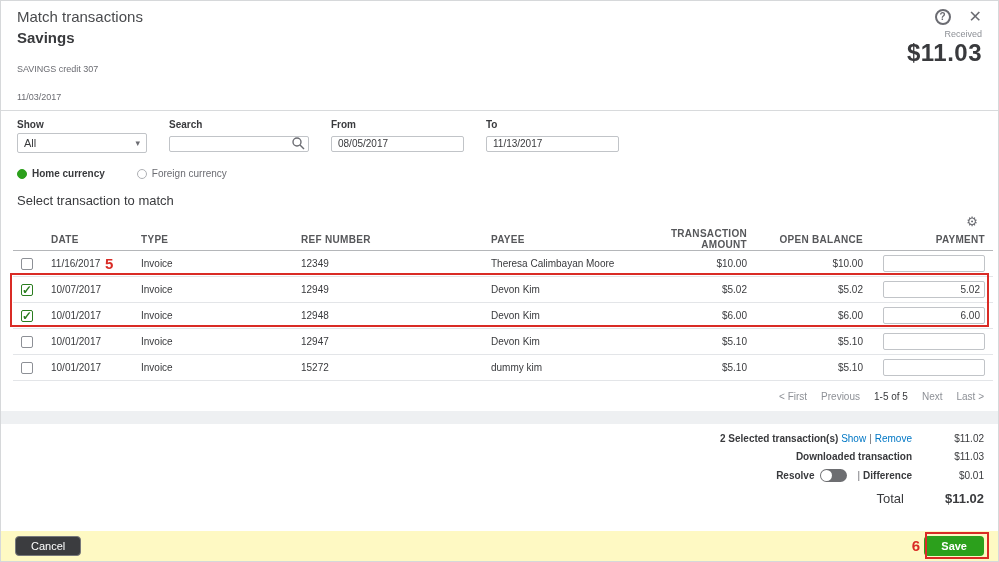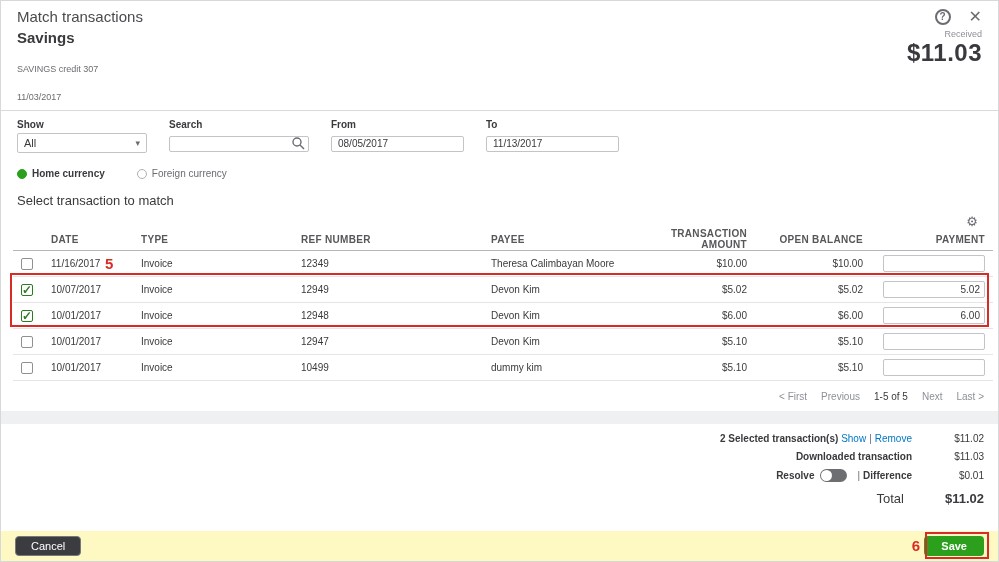--- a/index.html
+++ b/index.html
@@ -232,21 +232,21 @@
           <td class="num">$5.10</td>
           <td class="num">$5.10</td>
           <td>
               <input class="payment-input" value="" style="">
             </td>
         </tr>
         <tr>
           <td><span class="checkbox" data-checked="false"></span></td>
           <td>10/01/2017</td>
           <td>Invoice</td>
-          <td>10499</td>
+          <td>15272</td>
           <td>dummy kim</td>
           <td class="num">$5.10</td>
           <td class="num">$5.10</td>
           <td>
               <input class="payment-input" value="" style="">
             </td>
         </tr>
       </tbody>
     </table>
     <div class="ann-5">5</div>

